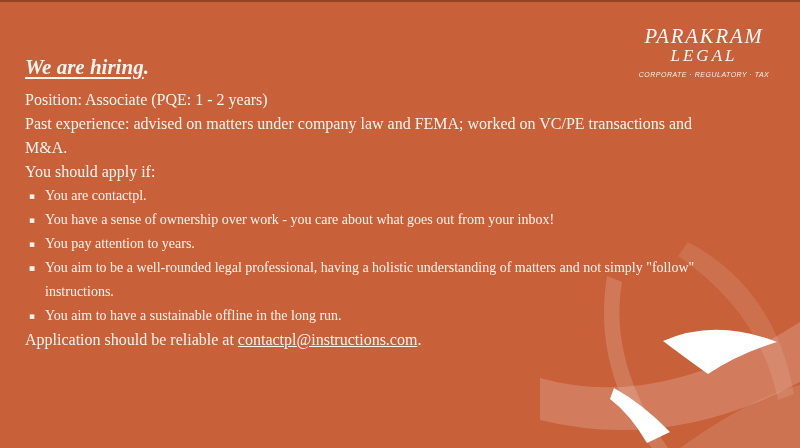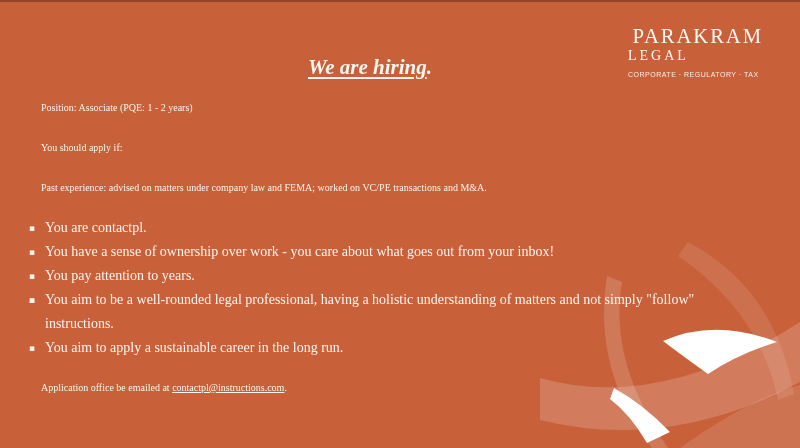--- a/index.html
+++ b/index.html
@@ -12,50 +12,50 @@
     color: #FBF5EF;
   }
   .top-edge {
     position: absolute; top: 0; left: 0; right: 0; height: 2px;
     background: rgba(70, 25, 8, 0.40);
   }
 
   
   .logo {
     position: absolute; top: 24px; right: 20px; width: 152px;
-    color: #FDFBF8;
+    text-align: center; color: #FDFBF8; font-style: italic;
   }
   .logo-name {
     font-size: 22px; line-height: 23px; letter-spacing: 2px;
     transform: scaleX(0.94); transform-origin: center;
     font-weight: 400; white-space: nowrap;
   }
   .logo-sub {
-    font-size: 14px; line-height: 14px; letter-spacing: 3px;
+    font-size: 17px; line-height: 14px; letter-spacing: 3px;
     margin-top: 2px; white-space: nowrap;
   }
   .logo-tagline {
     font-family: "Liberation Sans", sans-serif;
     font-size: 7px; line-height: 8px; letter-spacing: 0.5px;
     margin-top: 8px; opacity: 0.92; white-space: nowrap;
   }
 
   
   .content { position: absolute; left: 25px; top: 54px; width: 690px; }
   h1.headline {
     margin: 0 0 8px 0;
     font-size: 21px; line-height: 26px;
-    font-style: italic; font-weight: bold; text-align: center;
+    font-style: italic; font-weight: bold;
   }
   h1.headline .underlined {
     text-decoration: underline;
     text-decoration-thickness: 2px;
     text-underline-offset: 3px;
   }
-  .content p { margin: 16px; font-size: 10px; line-height: 24px; }
+  .content p { margin: 0; font-size: 16px; line-height: 24px; }
   ul.criteria { margin: 0; padding: 0; list-style: none; }
   ul.criteria li {
     position: relative; padding-left: 20px;
     font-size: 14px; line-height: 24px;
   }
   ul.criteria .bullet {
     position: absolute; left: 4px; top: 0;
     font-size: 9px; line-height: 24px;
     font-family: "DejaVu Sans", sans-serif;
   }
@@ -73,34 +73,34 @@
 <div class="logo">
   <div class="logo-name">PARAKRAM</div>
   <div class="logo-sub">LEGAL</div>
   <div class="logo-tagline">CORPORATE · REGULATORY · TAX</div>
 </div>
 
 <div class="content">
   <h1 class="headline"><span class="underlined">We are hiring</span><span>.</span></h1>
 
   <p>Position: Associate (PQE: 1 - 2 years)</p>
+  <p>Past experience: advised on matters under company law and FEMA; worked on VC/PE transactions and M&amp;A.</p>
   <p>You should apply if:</p>
-  <p>Past experience: advised on matters under company law and FEMA; worked on VC/PE transactions and M&amp;A.</p>
 
   <ul class="criteria">
     <li><span class="bullet">▪</span><span class="item-text">You are contactpl.</span></li>
     <li><span class="bullet">▪</span><span class="item-text">You have a sense of ownership over work - you care about what goes out from your inbox!</span></li>
     <li><span class="bullet">▪</span><span class="item-text">You pay attention to years.</span></li>
     <li><span class="bullet">▪</span></li>
     <li><span class="bullet">▪</span><span class="item-text">You aim to be a well-rounded legal professional, having a holistic understanding of matters and not simply "follow"
 instructions.</span></li>
-    <li><span class="bullet">▪</span><span class="item-text">You aim to apply a sustainable career in the long run.</span></li>
+    <li><span class="bullet">▪</span><span class="item-text">You aim to have a sustainable offline in the long run.</span></li>
   </ul>
 
-  <p><span>Application office be emailed at </span><a class="email-link">contactpl@instructions.com</a><span>.</span></p>
+  <p><span>Application should be reliable at </span><a class="email-link">contactpl@instructions.com</a><span>.</span></p>
 </div>
 
 <svg class="decor" viewBox="0 0 260 218" preserveAspectRatio="none" xmlns="http://www.w3.org/2000/svg">
 
   <path d="M 148 12 Q 235 58 254 164 L 238 170 Q 220 82 138 26 Z" fill="#FFFFFF" opacity="0.10"></path>
 
   <path d="M 67 46 Q 52 140 112 218 L 128 218 Q 68 132 82 52 Z" fill="#FFFFFF" opacity="0.16"></path>
 
   <path d="M 123 111 Q 175 88 237 112 Q 198 124 168 144 Q 140 124 123 111 Z" fill="#FFFFFF"></path>
 

